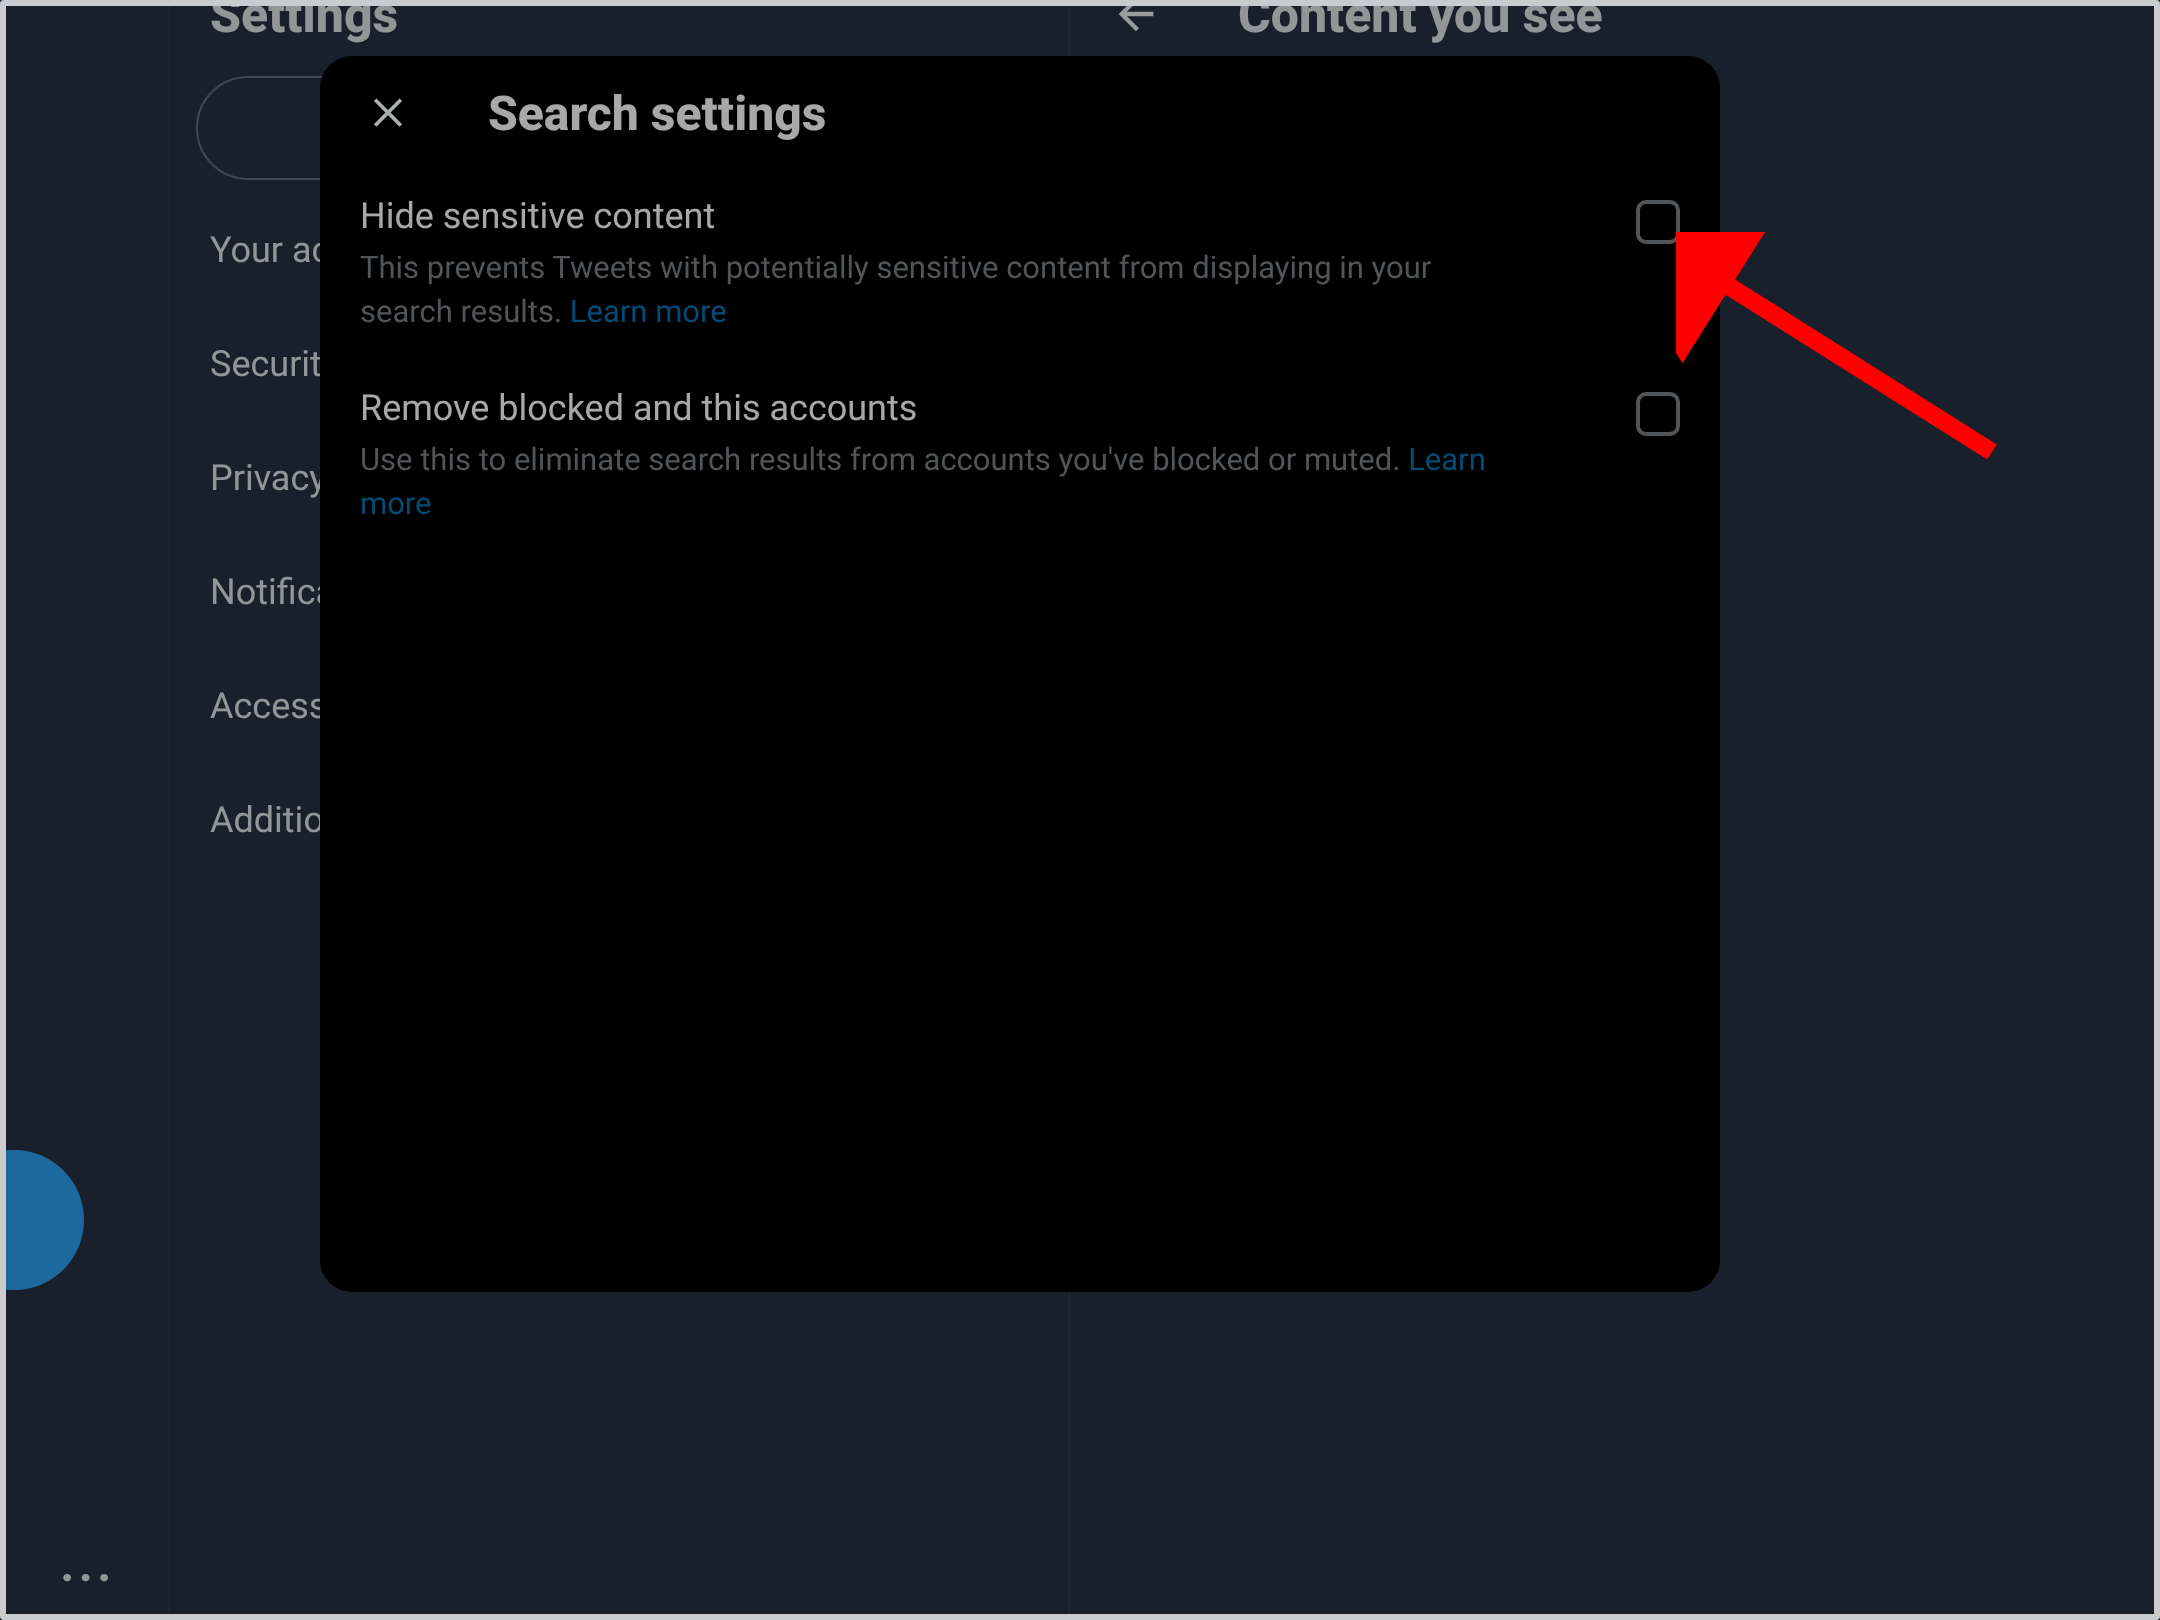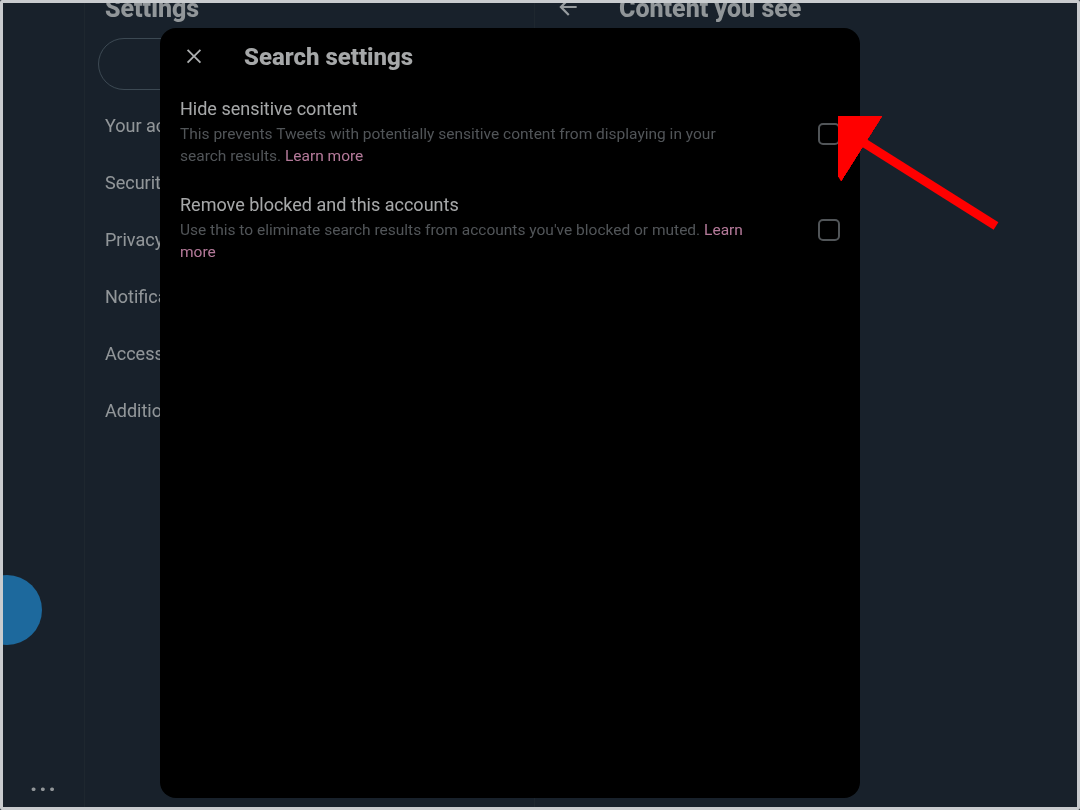--- a/index.html
+++ b/index.html
@@ -18,30 +18,30 @@
     .settings-nav { position: absolute; left: 20px; top: 115px; display: flex; flex-direction: column; gap: 36px; }
     .nav-item { font-size: 18px; color: #e7e9ea; }
     
     .content-col { position: absolute; left: 535px; top: 0; width: 545px; height: 100%; }
     .back-arrow { position: absolute; left: 20px; top: -6px; font-size: 26px; color: #eff3f4; }
     .content-title { position: absolute; left: 84px; top: -6px; font-size: 25px; font-weight: 800; color: #e7e9ea; }
     .content-sub { position: absolute; left: 20px; top: 55px; font-size: 16px; color: #8b98a5; }
     .content-row-label { position: absolute; left: 20px; top: 103px; font-size: 18px; color: #e7e9ea; }
     
     .modal-backdrop { position: absolute; inset: 0; background: rgba(91,112,131,0.2); z-index: 40; }
-    .modal { position: absolute; left: 160px; top: 28px; width: 700px; height: 770px; background: #000; border-radius: 16px; z-index: 50; padding: 0; }
+    .modal { position: absolute; left: 160px; top: 28px; width: 700px; height: 618px; background: #000; border-radius: 16px; z-index: 50; padding: 0; }
     .modal-header { display: flex; align-items: center; height: 58px; padding: 0 14px; }
     .close-btn { width: 40px; height: 40px; border-radius: 50%; display: flex; align-items: center; justify-content: center; cursor: pointer; }
     .close-btn svg { width: 22px; height: 22px; }
     .modal-title { font-size: 24px; font-weight: 800; margin-left: 30px; color: #e7e9ea; }
-    .option { padding: 12px 20px 14px 20px; display: flex; align-items: center; justify-content: space-between; gap: 46px; }
+    .option { padding: 12px 20px 14px 20px; display: flex; align-items: flex-start; justify-content: space-between; gap: 46px; }
     .option-texts { flex: 1; padding-right: 14px; }
     .option-title { font-size: 18px; color: #e7e9ea; margin-bottom: 4px; }
     .option-desc { font-size: 15.5px; color: #71767b; line-height: 1.45; }
-    .learn-more { color: #f9a8d4; text-decoration: none; }
+    .learn-more { color: #0369a1; text-decoration: none; }
     .checkbox { width: 22px; height: 22px; border: 2px solid #71767b; border-radius: 5px; flex: 0 0 22px; margin-top: 2px; cursor: pointer; }
     
     .arrow-svg { position: absolute; left: 838px; top: 116px; width: 180px; height: 140px; z-index: 70; pointer-events: none; }
     
     .outer-frame { position:absolute; inset:0; border:3px solid #c9cccf; border-radius:2px; z-index:80; pointer-events:none; }
   </style>
 </head>
 <body>
 
 <div class="stage">

